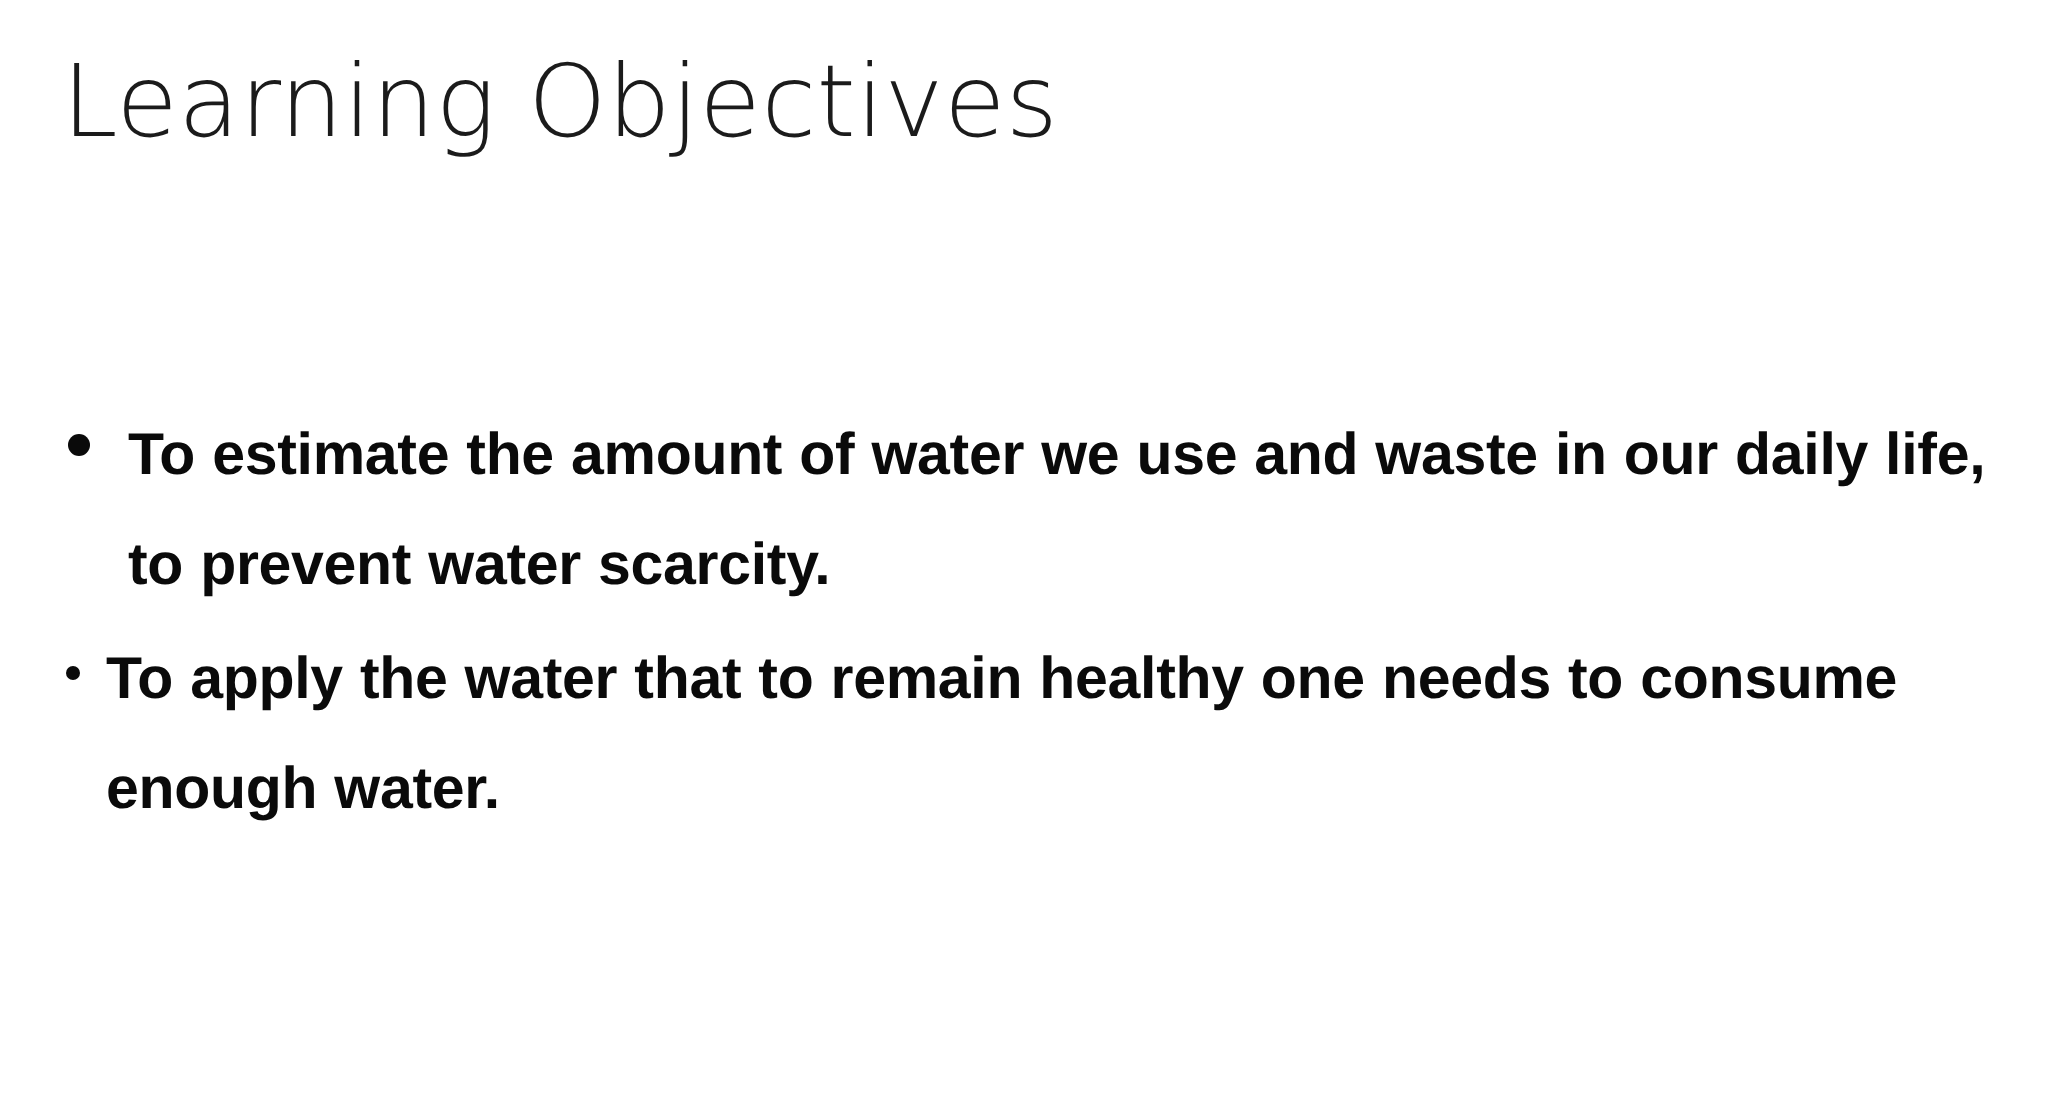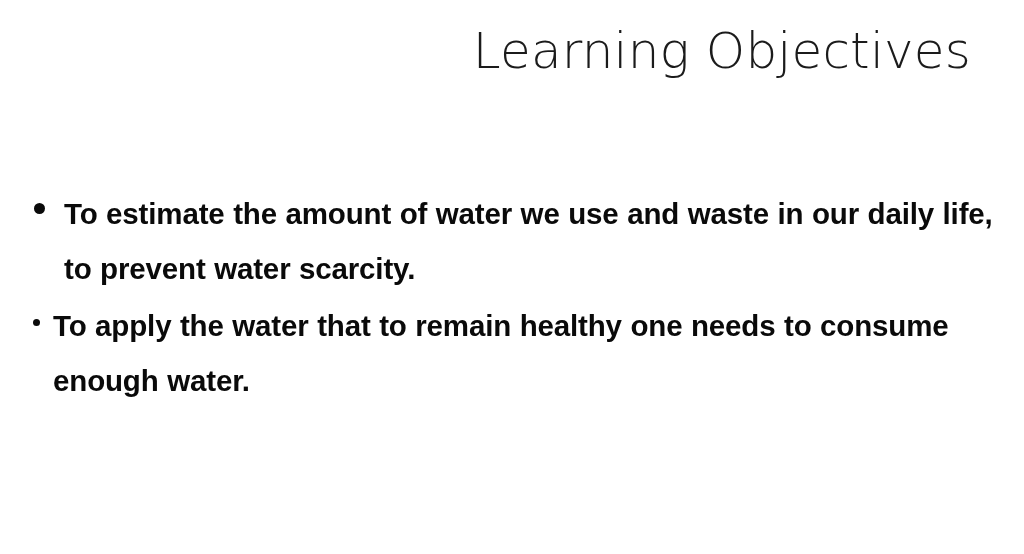--- a/index.html
+++ b/index.html
@@ -29,29 +29,28 @@
     left: 31px;
     top: 22px;
     width: 940px;
     font-family: "DejaVu Sans", "Liberation Sans", sans-serif;
     font-size: 50px;
     font-weight: 300;
     letter-spacing: 0.2px;
     line-height: 1.18;
     color: #1b1b1b;
     white-space: nowrap;
-    text-align: right;
     -webkit-font-smoothing: antialiased;
   }
 
   
   .body-block {
     position: absolute;
     left: 28px;
-    top: 186px;
+    top: 200px;
     width: 975px;
   }
 
   .bullet-item {
     position: relative;
     display: block;
     padding-left: 25px;
     margin: 0 0 2px 0;
     font-family: "Liberation Sans", "DejaVu Sans", sans-serif;
     font-size: 29.5px;

